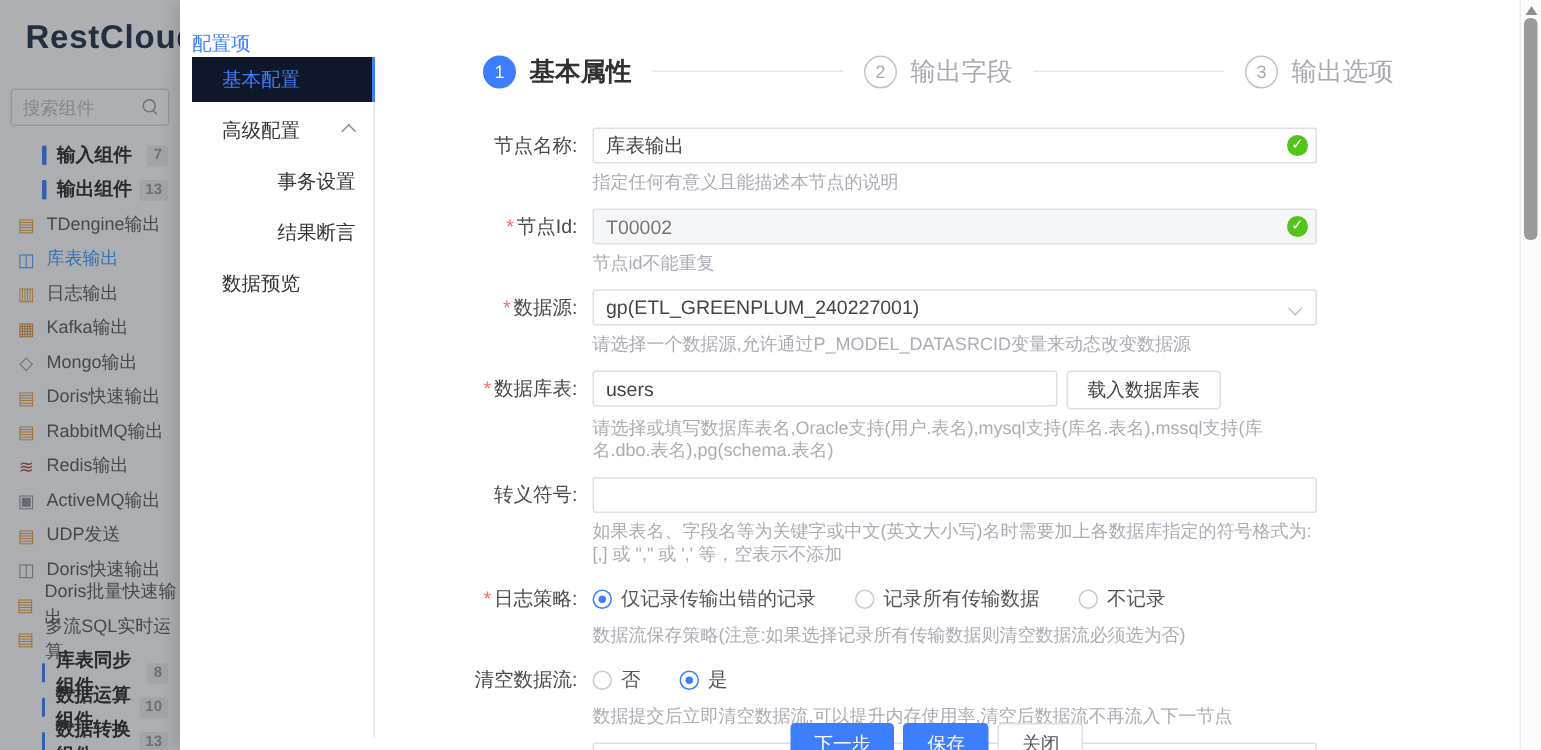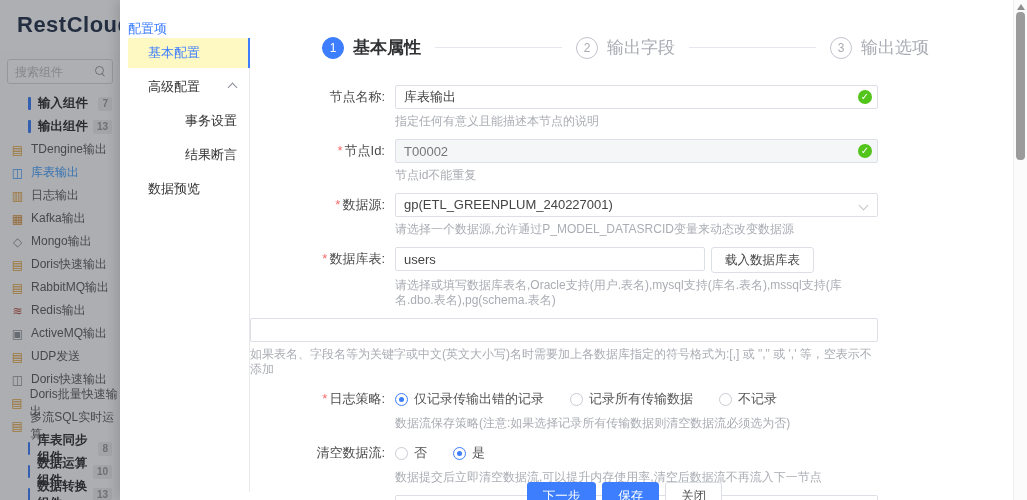--- a/index.html
+++ b/index.html
@@ -23,21 +23,21 @@
   .menu-item { display:flex; align-items:center; gap:7px; height:23px; padding-left:11px; font-size:12px; color:#5a5a5a; cursor:pointer; }
   .mi-icon { font-size:12px; line-height:1; width:13px; text-align:center; }
   .menu-item.selected .mi-label { color:#409eff; }
 
   
   .panel { position:absolute; left:120px; top:0; width:893px; height:500px; background:#fff; z-index:50; box-shadow:-4px 0 10px rgba(0,0,0,.12); }
   .panel-title { position:absolute; left:8px; top:20px; color:#3d7efe; font-size:13px; }
   .config-nav { position:absolute; left:8px; top:38px; width:122px; }
   .nav-divider { position:absolute; left:129px; top:40px; bottom:8px; width:1px; background:#e8e8e8; }
   .nav-item { height:30px; line-height:30px; padding-left:20px; font-size:13px; color:#333; cursor:pointer; position:relative; margin-bottom:4px; z-index:2; }
-  .nav-item.selected { background:#fef9c3; color:#3d7efe; border-right:2px solid #3d7efe; }
+  .nav-item.selected { background:#0f172a; color:#3d7efe; border-right:2px solid #3d7efe; }
   .nav-item.sub { padding-left:57px; }
   .nav-caret { position:absolute; right:14px; top:12px; width:7px; height:7px; border-left:1.4px solid #8a8f99; border-top:1.4px solid #8a8f99; transform:rotate(45deg); }
 
   .main { position:absolute; left:130px; top:0; right:14px; bottom:0; }
 
   
   .steps { display:flex; align-items:center; margin:36px 70px 26px 72px; }
   .step { display:flex; align-items:center; gap:9px; flex-shrink:0; cursor:pointer; }
   .step-circle { width:22px; height:22px; border-radius:50%; border:1px solid #c0c4cc; color:#a8abb2; font-size:12px; display:flex; align-items:center; justify-content:center; background:#fff; }
   .step.active .step-circle { background:#3d7efe; border-color:#3d7efe; color:#fff; }
@@ -252,20 +252,21 @@
         <div class="fctrl">
           <div class="inline-ctrl">
             <input class="tinput short-input" value="users" style="">
             <button class="ghost-btn">载入数据库表</button>
           </div>
           <div class="help">请选择或填写数据库表名,Oracle支持(用户.表名),mysql支持(库名.表名),mssql支持(库名.dbo.表名),pg(schema.表名)</div>
         </div>
       </div>
 
       <div class="frow">
+        <div class="flabel">转义符号:</div>
         <div class="fctrl">
           <input class="tinput" value="" style="">
           <div class="help">如果表名、字段名等为关键字或中文(英文大小写)名时需要加上各数据库指定的符号格式为:[,] 或 "," 或 ',' 等，空表示不添加</div>
         </div>
       </div>
 
       <div class="frow">
         <div class="flabel"><span class="req">*</span><span>日志策略:</span></div>
         <div class="fctrl">
           <div class="radio-row">

